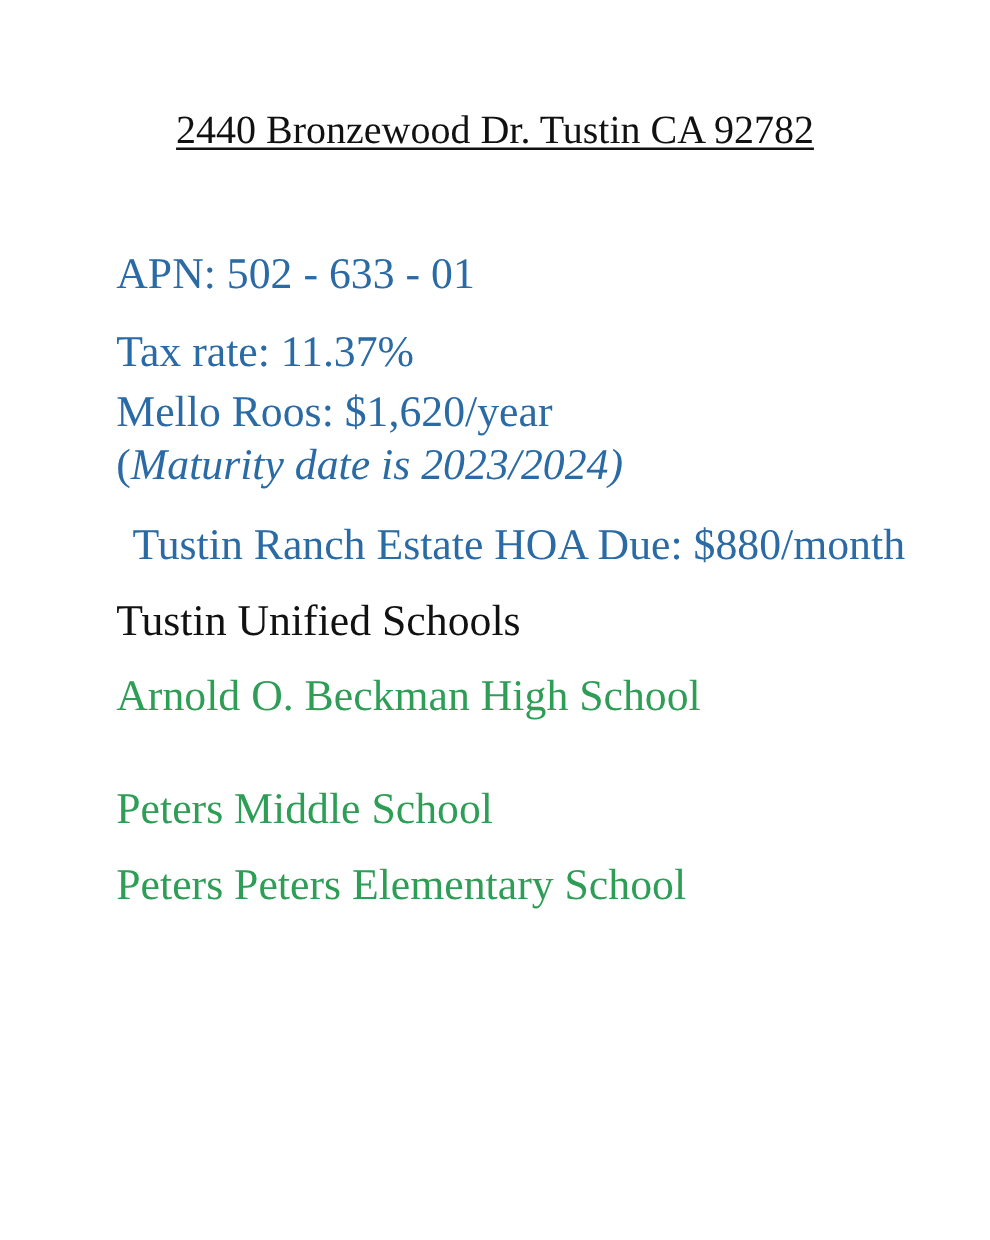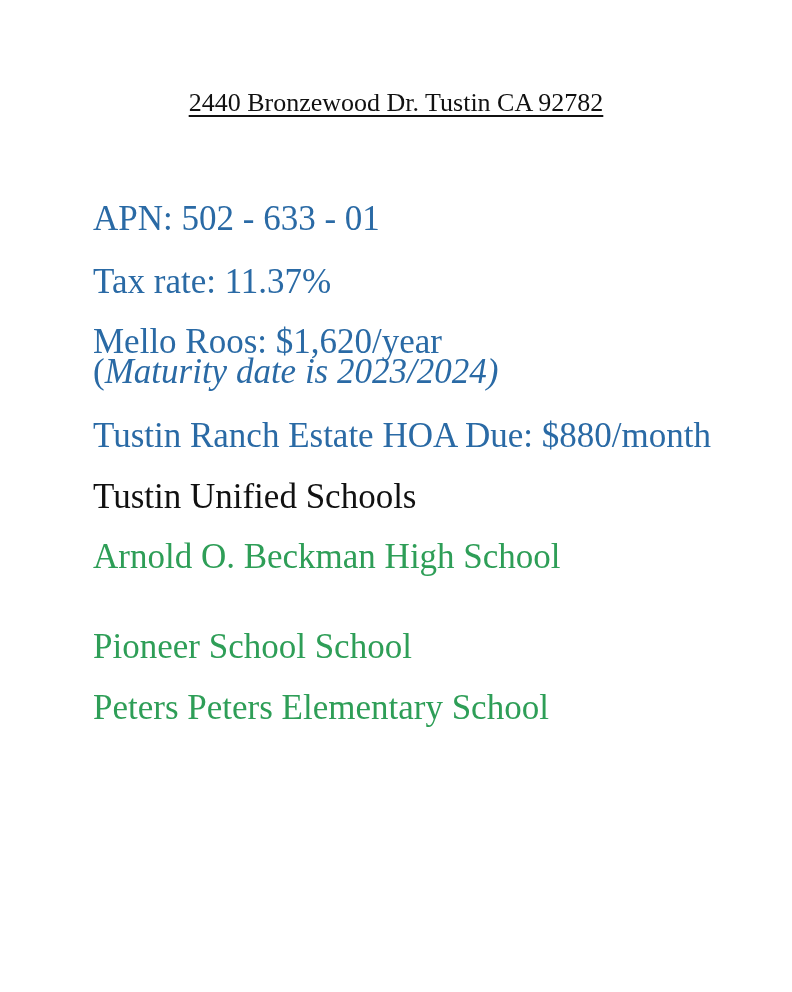--- a/index.html
+++ b/index.html
@@ -13,21 +13,21 @@
       position: relative;
       overflow: hidden;
       font-family: "Liberation Serif", "DejaVu Serif", serif;
     }
     .title {
       position: absolute;
       left: 0;
       width: 792px;
       top: 86px;
       text-align: center;
-      font-size: 26px;
+      font-size: 32px;
       color: #111111;
       line-height: 34px;
     }
     .title span {
       text-decoration: underline;
       text-underline-offset: 4px;
       text-decoration-thickness: 1.5px;
     }
     .line {
       position: absolute;
@@ -45,27 +45,27 @@
 <body>
 
 <div class="title">
   <span>2440 Bronzewood Dr. Tustin CA 92782</span>
 </div>
 
 <div class="line blue" style="top:202px;">APN: 502 - 633 - 01</div>
 
 <div class="line blue" style="top:265px;">Tax rate: 11.37%</div>
 
-<div class="line blue" style="top:325px;">Mello Roos: $1,620/year</div>
+<div class="line blue" style="top:313px;">Mello Roos: $1,620/year</div>
 
 <div class="line blue" style="top:355px;">
   <span>(</span><span class="ital">Maturity date is 2023/2024)</span>
 </div>
 
-<div class="line blue" style="top:419px;">Tustin Ranch Estate HOA Due: $880/month</div>
+<div class="line blue" style="top:419px;margin-left:13px;">Tustin Ranch Estate HOA Due: $880/month</div>
 
 <div class="line black" style="top:480px;">Tustin Unified Schools</div>
 
 <div class="line green" style="top:540px;">Arnold O. Beckman High School</div>
 
-<div class="line green" style="top:630px;">Pioneer School School</div>
+<div class="line green" style="top:630px;">Peters Middle School</div>
 
 <div class="line green" style="top:691px;">Peters Peters Elementary School</div>
 
 </body></html>

